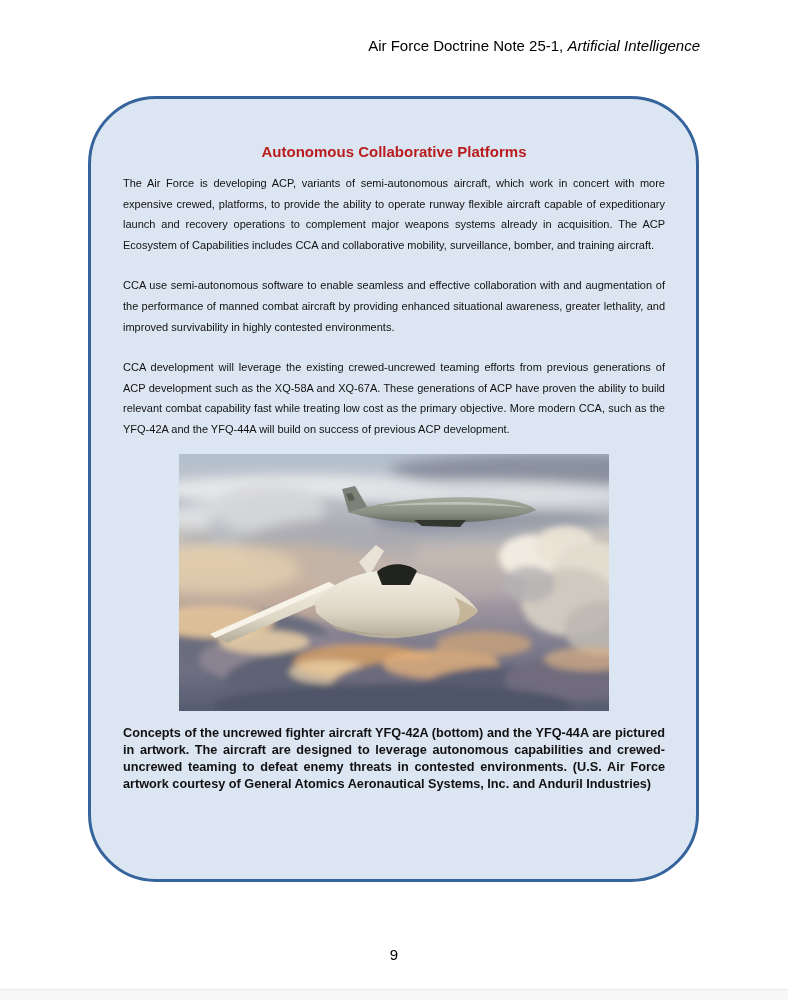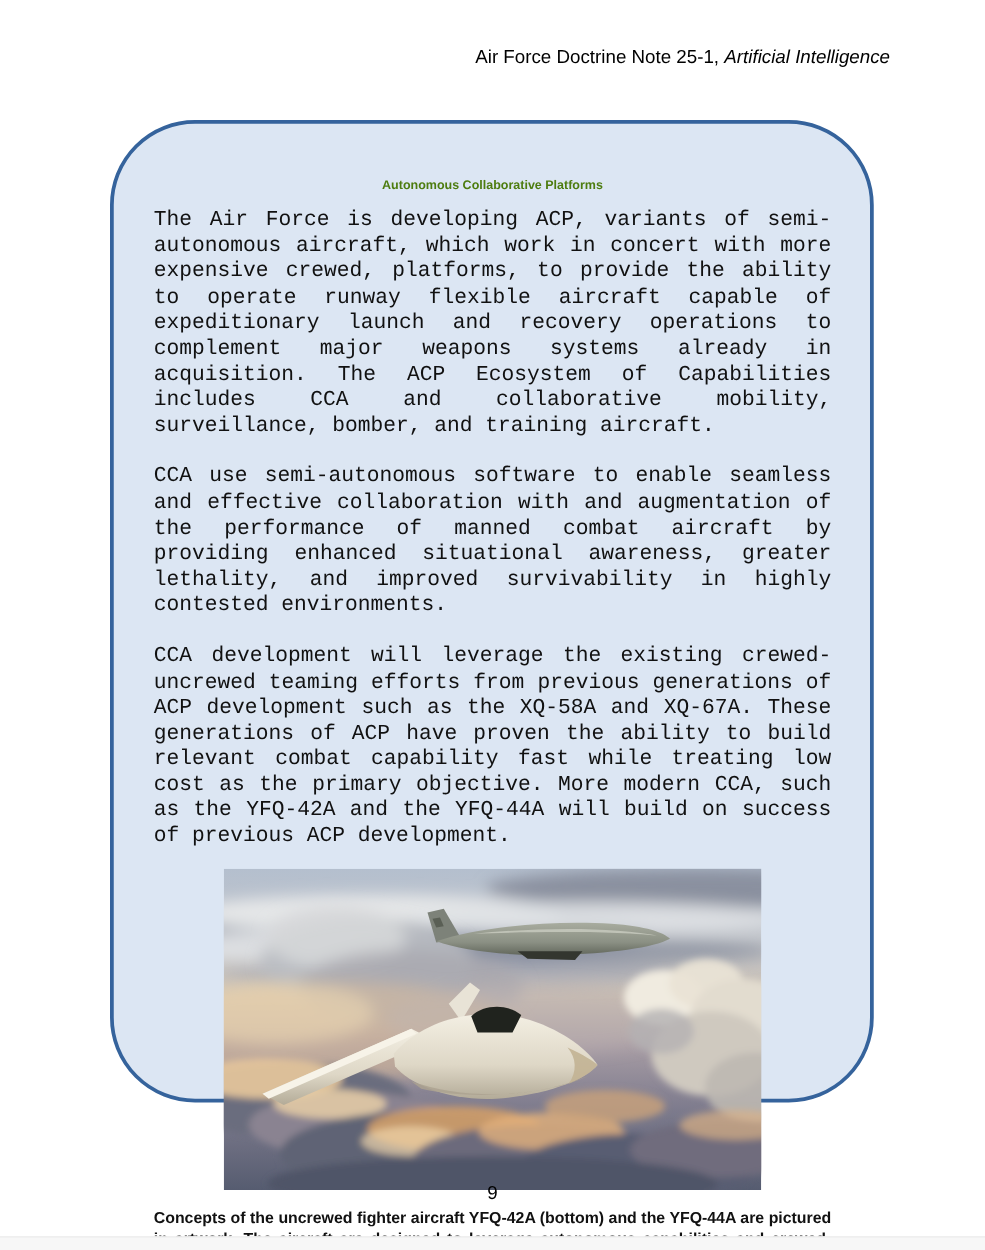--- a/index.html
+++ b/index.html
@@ -2,37 +2,37 @@
 <html><head>
 <meta charset="utf-8">
 <style>
   html,body{margin:0;padding:0;background:#ffffff;}
   .page{
     position:relative;width:788px;height:1000px;background:#ffffff;
     font-family:"Liberation Sans","DejaVu Sans",sans-serif;color:#141414;
     overflow:hidden;
   }
   .running-header{
-    position:absolute;top:37px;left:12px;width:700px;
+    position:absolute;top:37px;left:0;width:700px;
     text-align:right;font-size:15px;color:#000;
   }
   .running-header .it{font-style:italic;}
   .panel{
     position:absolute;left:88px;top:96px;width:611px;height:786px;
     box-sizing:border-box;background:#dce6f3;
     border:3px solid #35639c;border-radius:68px;
     padding:44px 31px 0 32px;
   }
   .panel-title{
     margin:0 0 13px 0;text-align:center;
-    font-size:10px;font-weight:bold;color:#4d7c0f;
+    font-size:15px;font-weight:bold;color:#b91c1c;
   }
   .para{
-    margin:0 0 20px 0;font-size:17px;line-height:20.6px;
-    text-align:justify;color:#111;font-family:Liberation Mono, monospace;
+    margin:0 0 20px 0;font-size:11px;line-height:20.6px;
+    text-align:justify;color:#111;
   }
   .figure{
     width:430px;height:257px;margin:-6px auto 0 auto;
     line-height:0;
   }
   .figure svg{display:block;}
   .caption{
     margin:14px 0 0 0;font-size:12.7px;line-height:17px;
     text-align:justify;color:#111;font-weight:bold;
   }

